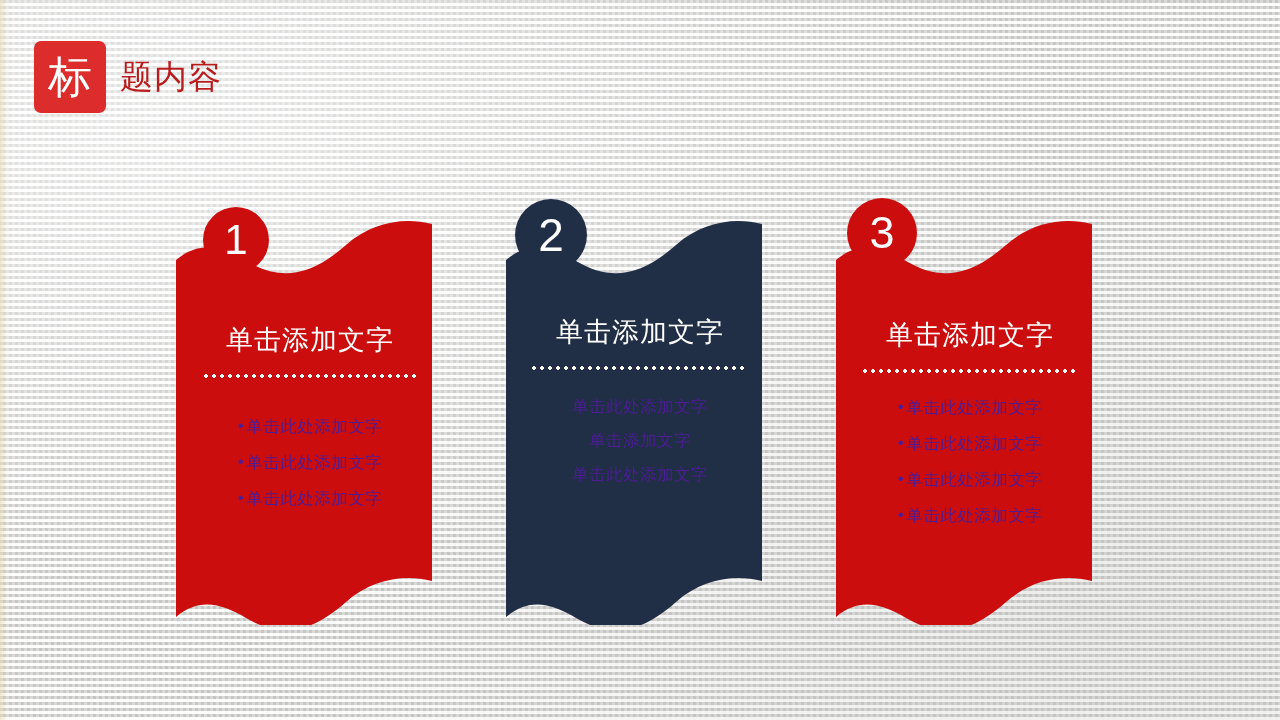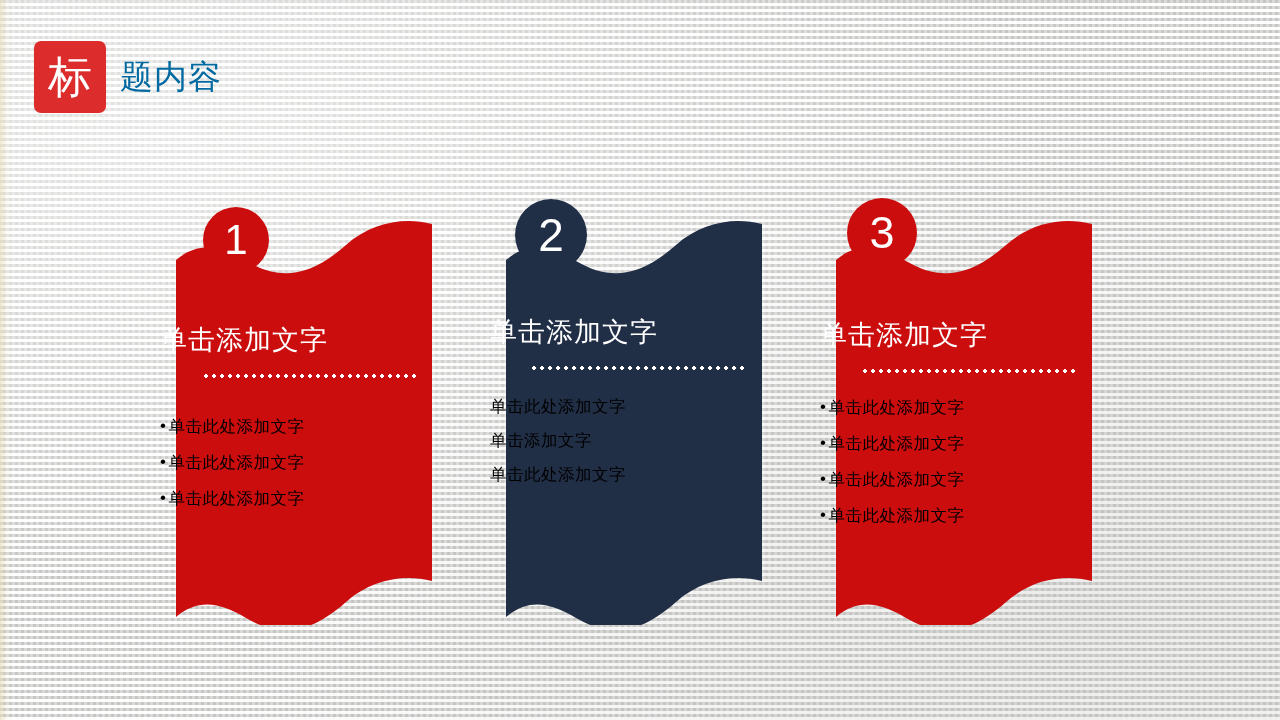--- a/index.html
+++ b/index.html
@@ -69,21 +69,21 @@
     color: #ffffff;
     font-size: 44px;
     line-height: 72px;
     text-align: center;
     font-family: "Liberation Sans", "DejaVu Sans", sans-serif;
     letter-spacing: 0;
   }
   .title-text {
     margin-left: 14px;
     font-size: 33px;
-    color: #0369a1;
+    color: #b91c1c;
     letter-spacing: 1px;
     white-space: nowrap;
   }
 
   
   .banner {
     position: absolute;
     width: 300px;
     height: 440px;
     top: 185px;
@@ -129,21 +129,21 @@
     background: #cc0d0d;
     font-size: 45px;
     line-height: 70px;
   }
 
   .content {
     position: absolute;
     left: 0;
     width: 300px;
     z-index: 5;
-    text-align: left;
+    text-align: center;
     color: #ffffff;
   }
   .content-1 { top: 138px; }
   .content-2 { top: 130px; }
   .content-3 { top: 133px; }
 
   .card-title {
     font-size: 27px;
     line-height: 34px;
     letter-spacing: 1px;
@@ -167,21 +167,21 @@
     padding: 0;
     list-style: none;
   }
   .list-1 { margin-top: 30px; }
   .list-2 { margin-top: 19px; }
   .list-3 { margin-top: 16px; }
 
   .body-list li {
     font-size: 16.5px;
     line-height: 35px;
-    color: #000000;
+    color: #4c1d95;
     letter-spacing: 0.5px;
     white-space: nowrap;
   }
   .bulleted li::before {
     content: "\2022";
     display: inline-block;
     margin-right: 2px;
     font-size: 17px;
     vertical-align: 1px;
   }

